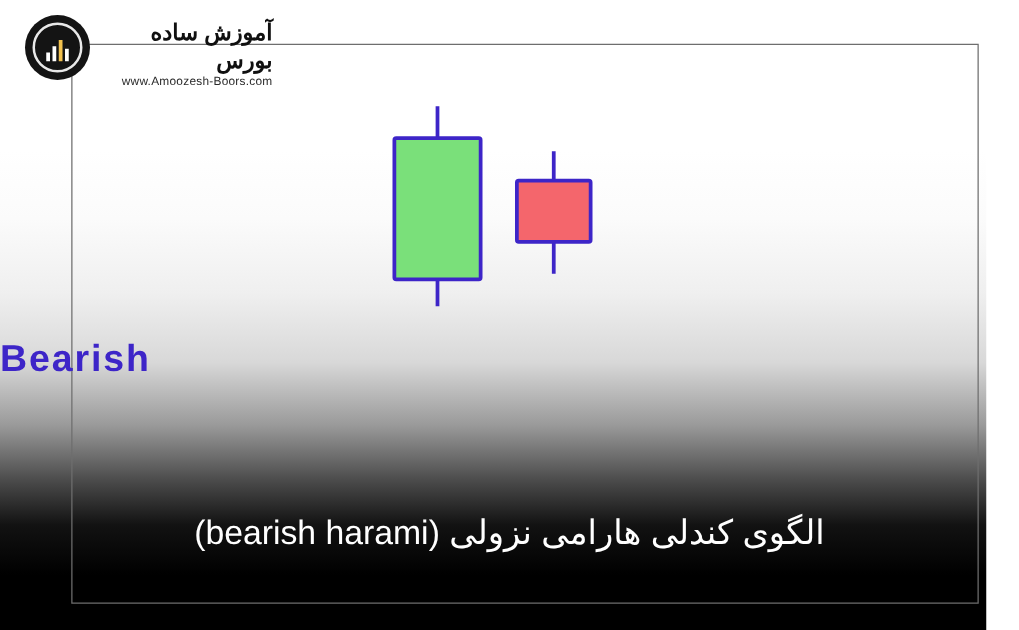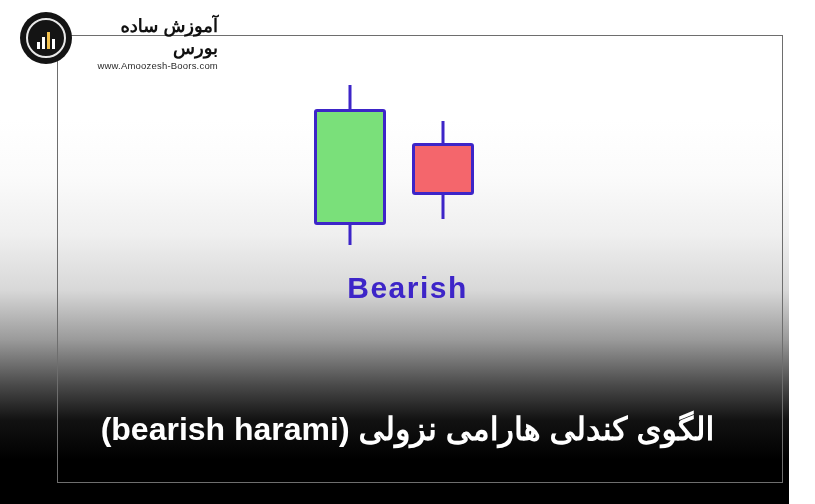--- a/index.html
+++ b/index.html
@@ -91,33 +91,32 @@
   #c1 .body{left:0;top:24px;width:72px;height:116px;background:#7ae07a;}
 
   
   #c2{left:112px;top:36px;width:62px;height:98px;}
   #c2 .wick{top:0;height:98px;}
   #c2 .body{left:0;top:22px;width:62px;height:52px;background:#f4666c;}
 
   
   .caption{
     position:absolute;left:0;top:268px;width:815px;
-    text-align:center;
     color:#3d25c8;
     font-size:30px;font-weight:bold;
     letter-spacing:1.5px;
     line-height:40px;
   }
   .caption .l2{display:block;}
 
   
   .title-fa{
     position:absolute;left:0;top:410px;width:815px;
     text-align:center;direction:rtl;
-    color:#ffffff;font-size:32px;font-weight:bold;
+    color:#ffffff;font-size:27px;font-weight:normal;
     letter-spacing:0px;
   }
   .title-fa .lat{direction:ltr;unicode-bidi:embed;}
 </style>
 </head>
 <body>
 
 <div class="stage">
 
   <div class="frame"></div>

